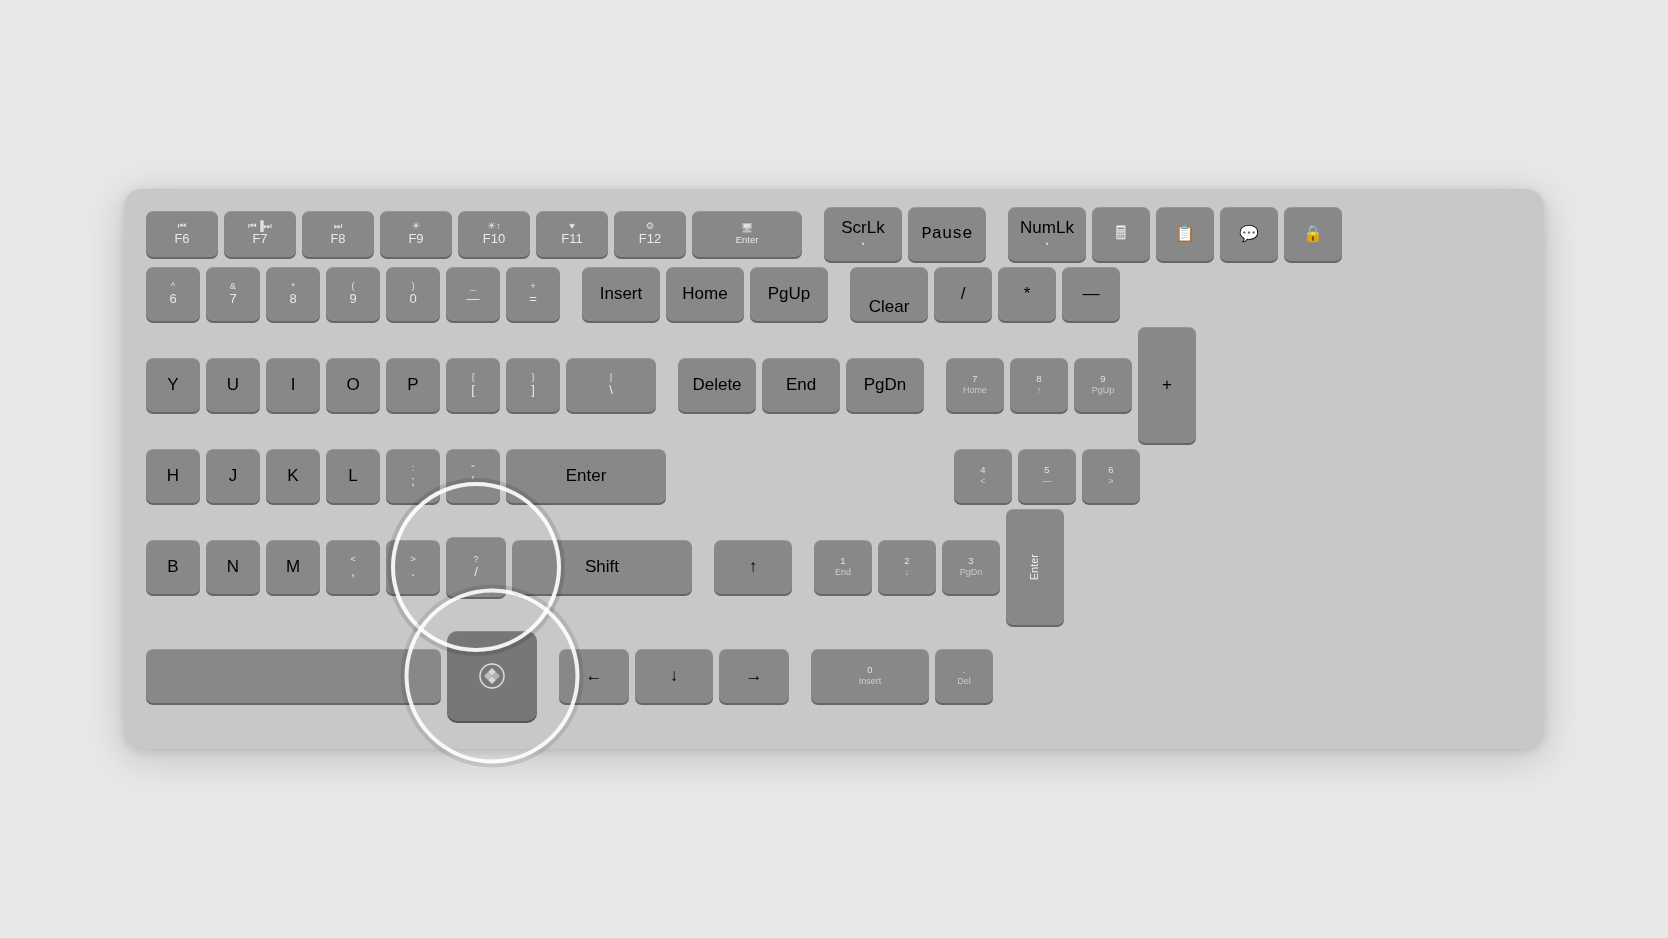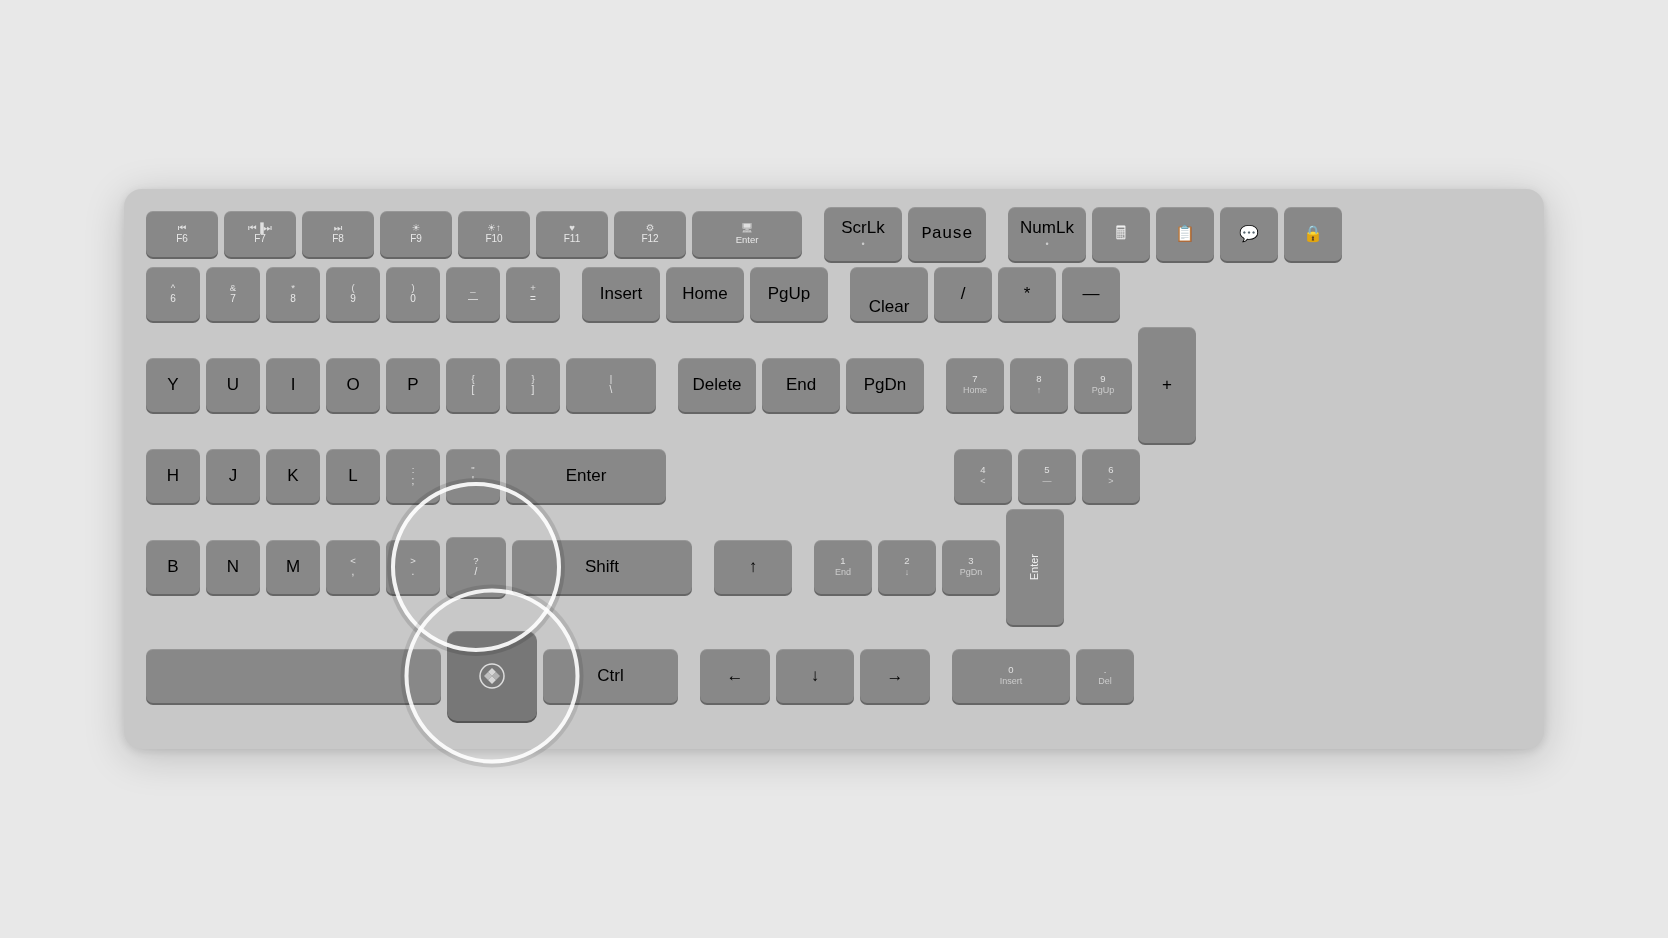--- a/index.html
+++ b/index.html
@@ -52,21 +52,21 @@
       min-width: 54px;
       flex-shrink: 0;
     }
 
     .key .top-label {
       font-size: 9.5px;
       line-height: 1.1;
       color: #e0e0e0;
     }
     .key .bottom-label {
-      font-size: 10px;
+      font-size: 13px;
       color: #e8e8e8;
     }
     .key .main-label {
       font-size: 17px;
       color: #000000;
     }
     .key .sub-label {
       font-size: 9px;
       color: #ccc;
     }
@@ -404,23 +404,20 @@
         border:4px solid rgba(255,255,255,0.88);
         pointer-events:none;
         z-index:30;
         top:50%;
         left:50%;
         transform:translate(-50%,-50%);
         box-shadow: 0 0 0 4px rgba(0,0,0,0.10);
       "></div>
     </div>
 
-    <div class="key" style="min-width:135px;">
-      <span class="main-label">Ctrl</span>
-    </div>
     <div style="min-width:10px;"></div>
     <div class="key" style="min-width:70px;">
       <span class="main-label">←</span>
     </div>
     <div class="key" style="min-width:78px;">
       <span class="main-label">↓</span>
     </div>
     <div class="key" style="min-width:70px;">
       <span class="main-label">→</span>
     </div>

